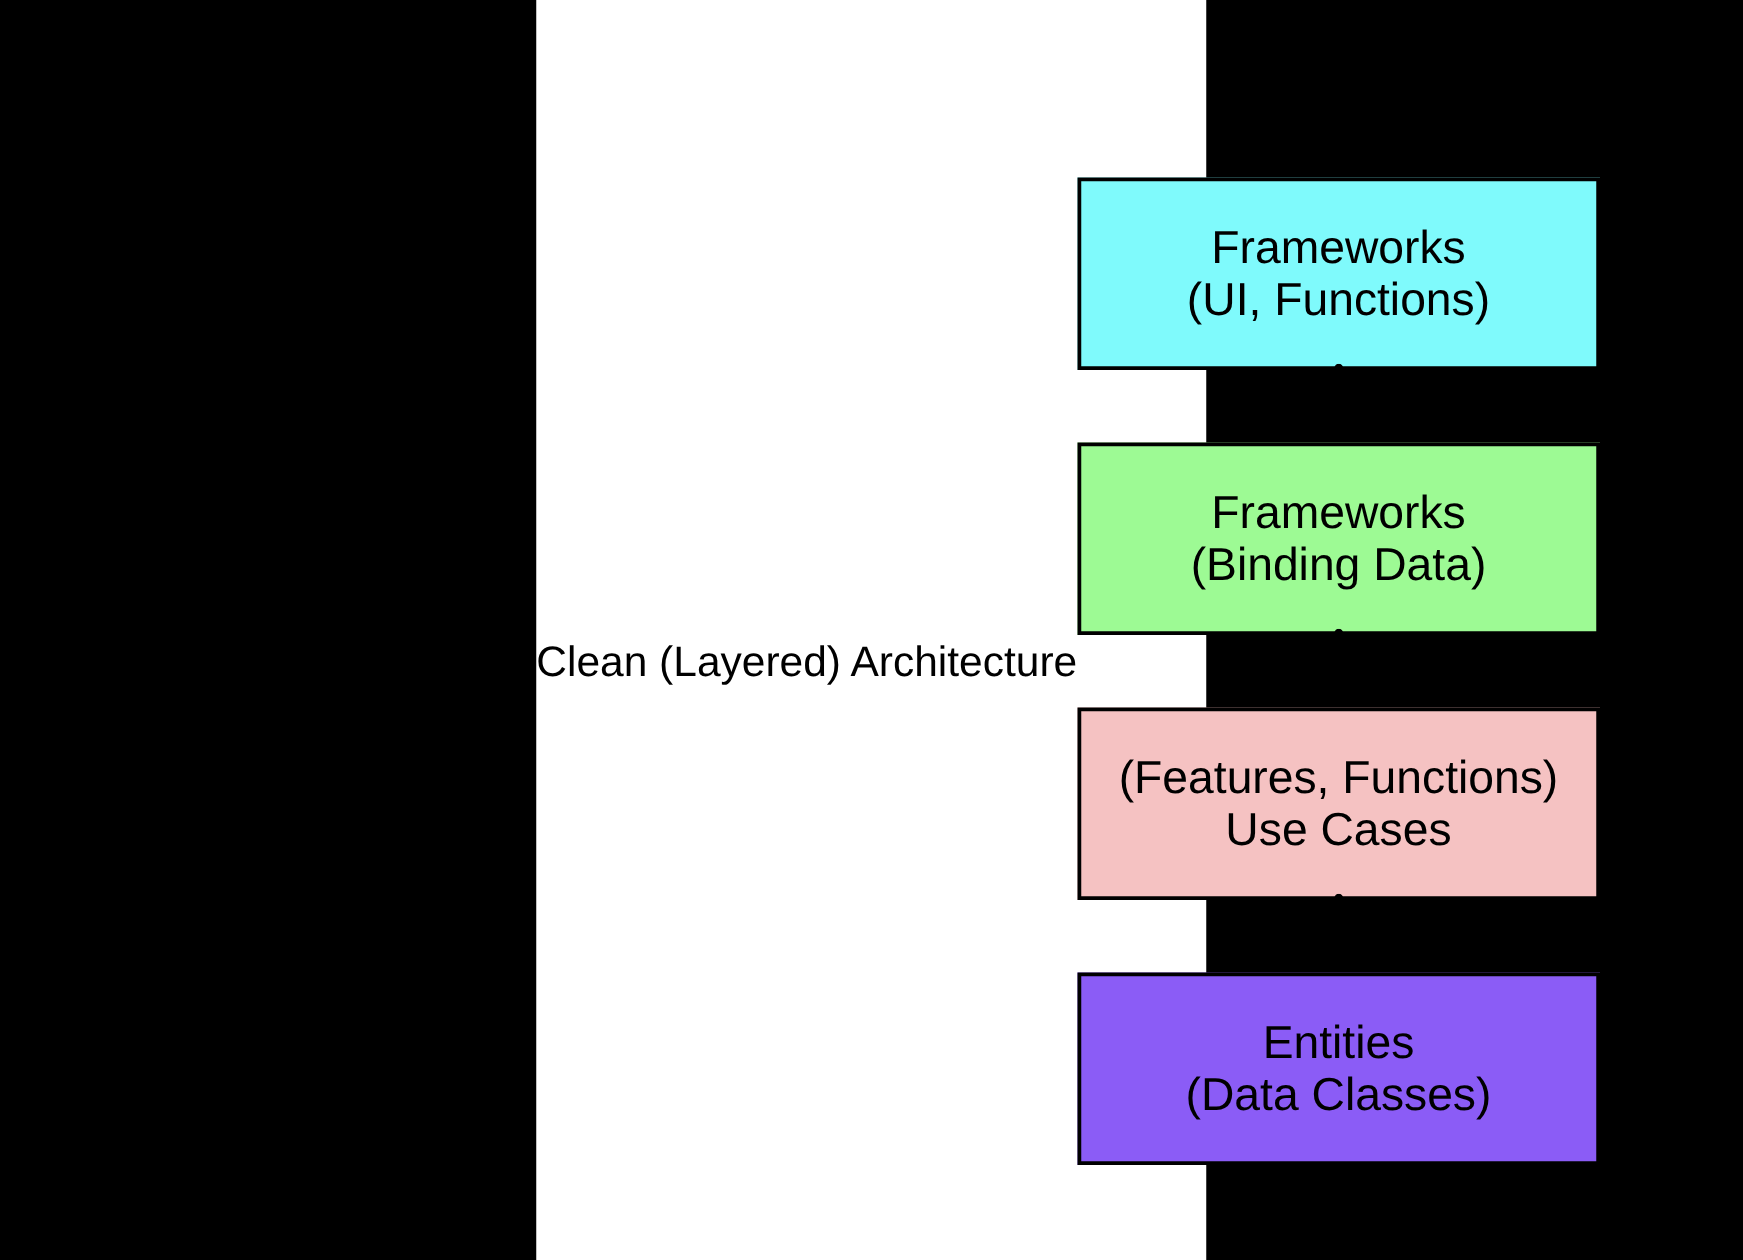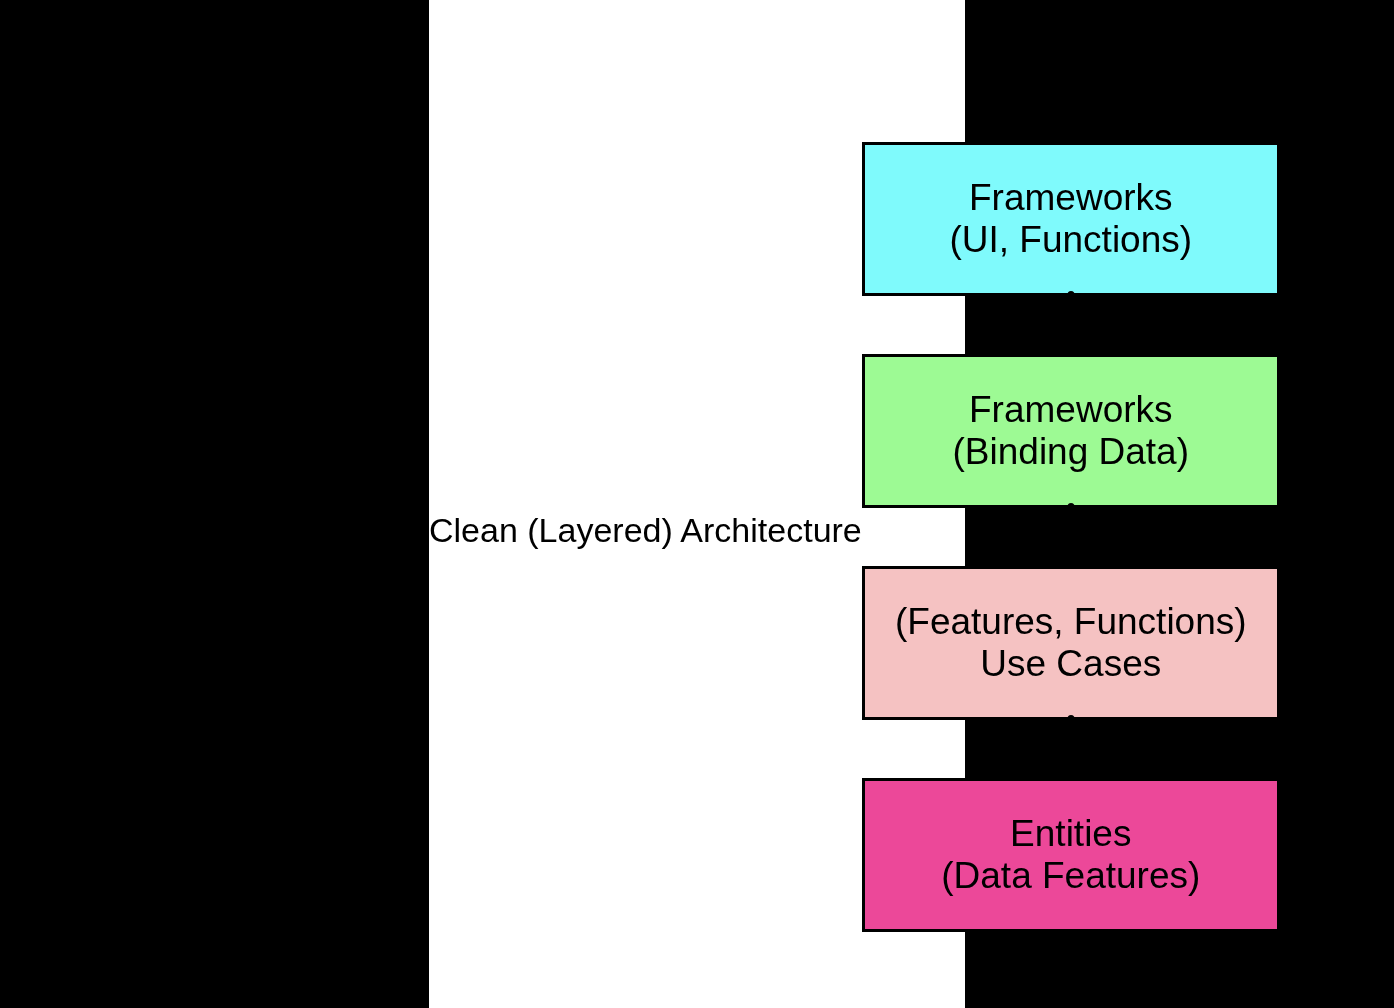--- a/index.html
+++ b/index.html
@@ -92,19 +92,19 @@
     <div class="layer-box" style="background: rgb(245, 194, 194);">
       <div>(Features, Functions)</div>
       <div>Use Cases</div>
     </div>
 
     <svg class="flow-arrow" viewBox="0 0 28 63">
       <rect class="shaft" x="10.5" y="0" width="7" height="34" rx="3.5"></rect>
       <polygon class="head" points="0,30 28,30 14,63"></polygon>
     </svg>
 
-    <div class="layer-box" style="background: #ec4899;">
+    <div class="layer-box" style="background: #8b5cf6;">
       <div>Entities</div>
-      <div>(Data Features)</div>
+      <div>(Data Classes)</div>
     </div>
 
   </div>
 </div>
 
 </body></html>

